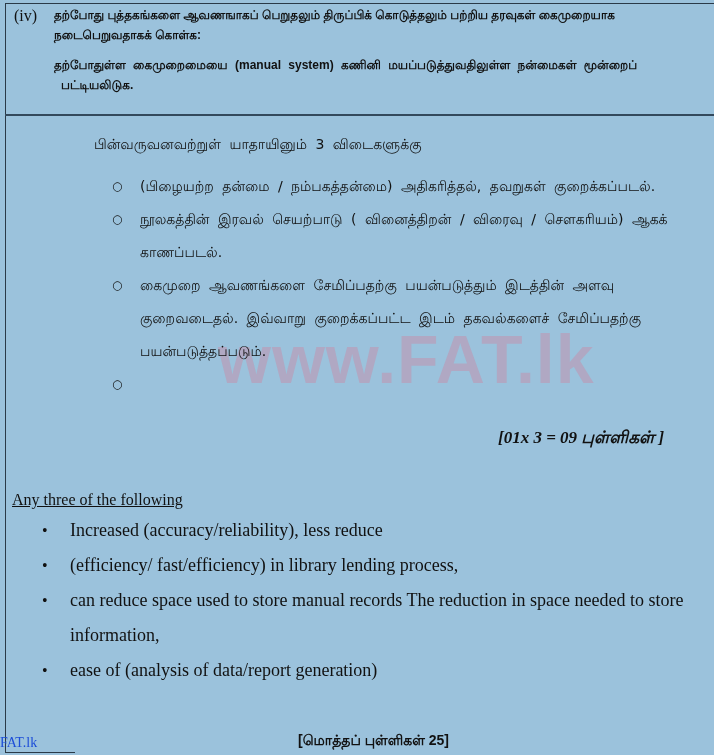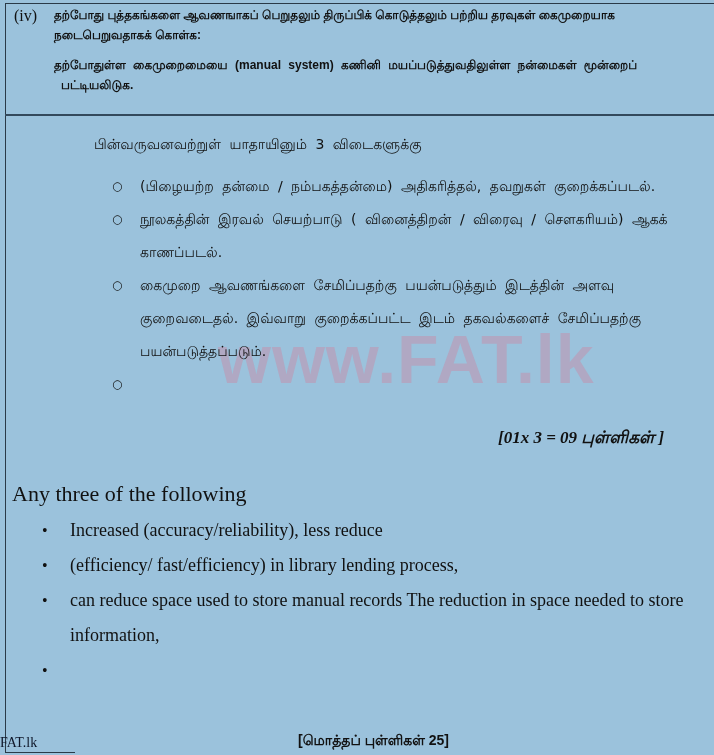--- a/index.html
+++ b/index.html
@@ -114,22 +114,23 @@
     .marks-tamil {
       position: absolute;
       left: 498px; top: 428px;
       font-family: "Liberation Serif", serif;
       font-weight: bold;
       font-style: italic;
       font-size: 17px;
     }
     .english-intro {
       position: absolute;
-      left: 12px; top: 481px;
-      font-size: 22px;
+      left: 12px; top: 491px;
+      font-size: 16px;
+      text-decoration: underline;
     }
     .english-list {
       position: absolute;
       left: 38px; top: 513px;
       width: 676px;
       margin: 0; padding: 0;
       list-style: none;
       font-size: 18px;
       line-height: 35px;
     }
@@ -157,21 +158,21 @@
       font-size: 68px;
       color: rgba(214, 120, 150, 0.35);
       letter-spacing: 1px;
       pointer-events: none;
     }
     .footer-brand {
       position: absolute;
       left: 0; top: 735px;
       font-family: "Liberation Serif", serif;
       font-size: 14px;
-      color: #0f172a;
+      color: #1d4ed8;
     }
   </style>
 </head>
 <body>
 
 <div class="page">
   <div class="left-rule"></div>
   <div class="top-rule"></div>
   <div class="divider"></div>
   <div class="bottom-rule"></div>
@@ -215,19 +216,20 @@
     <li>
       <span class="dot">•</span>
       <span>(efficiency/ fast/efficiency) in library lending process,</span>
     </li>
     <li>
       <span class="dot">•</span>
       <span>can reduce space used to store manual records The reduction in space needed to store information,</span>
     </li>
     <li>
       <span class="dot">•</span>
+      <span>ease of (analysis of data/report  generation)</span>
     </li>
   </ul>
 
   <div class="marks-total">[மொத்தப் புள்ளிகள் 25]</div>
 
   <div class="footer-brand">FAT.lk</div>
 </div>
 
 </body></html>

